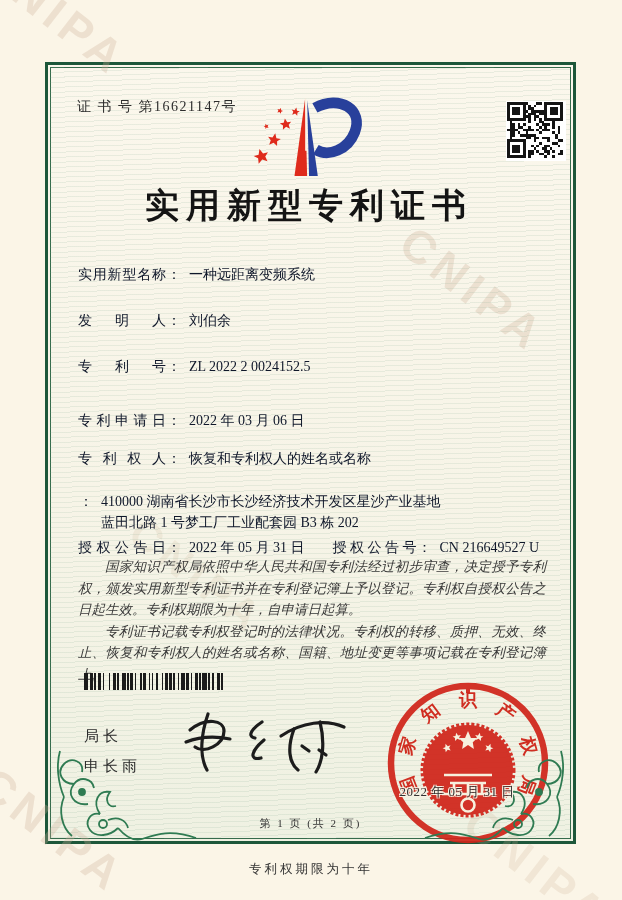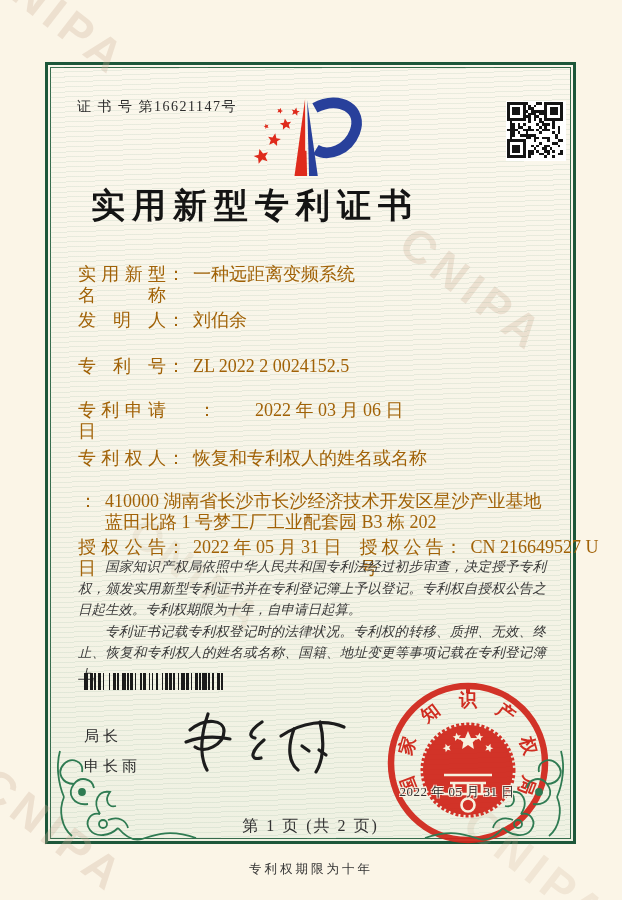--- a/index.html
+++ b/index.html
@@ -13,24 +13,24 @@
   .frame{position:absolute;left:45px;top:62px;width:531px;height:782px;z-index:0;
          border:3px solid #1d573a;box-sizing:border-box;background:linear-gradient(180deg,#fbf7ec 0%,#f7f4e7 55%,#eff1e2 100%);}
   .frame::after{content:"";position:absolute;inset:2px;border:1px solid #356b4c;}
   .guilloche{position:absolute;left:50px;top:67px;width:521px;height:772px;z-index:1;
          background:repeating-linear-gradient(178deg,rgba(120,165,138,0.14) 0 1px,rgba(120,165,138,0) 1px 5px);}
   .content{position:absolute;inset:0;z-index:2;border-radius:31px;}
   
   .cert-no{position:absolute;left:77px;top:98px;font-size:14px;letter-spacing:1.5px;color:#2c2c2c;}
   .logo{position:absolute;left:243px;top:92px;width:136px;height:93px;}
   .qr{position:absolute;left:506px;top:101px;width:58px;height:58px;background:#fff;padding:1px;}
-  .title{position:absolute;left:45px;top:183px;width:528px;text-align:left;
-         font-size:34px;font-weight:bold;letter-spacing:7px;color:#141414;padding-left:46px;}
-  
-  .row{position:absolute;left:78px;font-size:18px;color:#a16207;display:flex;line-height:21px;}
+  .title{position:absolute;left:45px;top:183px;width:528px;text-align:center;
+         font-size:34px;font-weight:bold;letter-spacing:7px;color:#141414;}
+  
+  .row{position:absolute;left:78px;font-size:14px;color:#0f172a;display:flex;line-height:21px;}
   .flabel{display:inline-block;width:88px;text-align:justify;text-align-last:justify;}
   .flabel2{display:inline-block;width:84px;text-align:justify;text-align-last:justify;}
   .fcolon{padding:0 8px 0 1px;}
   .fvalue span{display:block;}
   .grp{display:flex;}
   
   .paras{position:absolute;left:78px;top:556px;width:468px;font-size:13.5px;line-height:21.5px;
          color:#383838;text-align:justify;font-style:italic;}
   .paras p{margin:0;text-indent:2em;}
   
@@ -54,21 +54,21 @@
   .seal-char:nth-of-type(7){transform:translate(-50%,-50%) rotate(111deg) translateY(-63px);}
   .seal-date{position:absolute;left:382px;top:783px;width:150px;text-align:center;z-index:3;
              font-size:13px;color:#333;letter-spacing:.5px;
              text-shadow:-1px -1px 0 #f8f2e4,1px -1px 0 #f8f2e4,-1px 1px 0 #f8f2e4,1px 1px 0 #f8f2e4;}
   
   .orn{position:absolute;width:150px;height:106px;}
   .orn.left{left:48px;top:739px;}
   .orn.right{left:423px;top:739px;transform:scaleX(-1);}
   
   .page-no{position:absolute;left:45px;top:816px;width:531px;text-align:center;
-           font-size:16px;letter-spacing:2px;color:#333;}
+           font-size:11px;letter-spacing:2px;color:#333;}
   .note{position:absolute;left:0;top:861px;width:622px;text-align:center;
         font-size:12.5px;letter-spacing:3px;color:#333;}
 </style>
 </head>
 <body>
 
 <div class="page">
 
   <span class="wm" style="left:-30px;top:-14px;">CNIPA</span>
   <span class="wm" style="left:388px;top:262px;">CNIPA</span>
@@ -336,21 +336,21 @@
     <div class="row" style="top:310px;">
       <span class="flabel">发明人</span>
         <span class="fcolon">：</span>
       <span>刘伯余</span>
     </div>
     <div class="row" style="top:356px;">
       <span class="flabel">专利号</span>
         <span class="fcolon">：</span>
       <span>ZL 2022 2 0024152.5</span>
     </div>
-    <div class="row" style="top:400px;gap:31px;">
+    <div class="row" style="top:410px;">
       <span class="flabel">专利申请日</span>
         <span class="fcolon">：</span>
       <span>2022 年 03 月 06 日</span>
     </div>
     <div class="row" style="top:448px;">
       <span class="flabel">专利权人</span>
         <span class="fcolon">：</span>
       <span>恢复和专利权人的姓名或名称</span>
     </div>
     <div class="row" style="top:491px;">
@@ -359,21 +359,21 @@
         <span>410000 湖南省长沙市长沙经济技术开发区星沙产业基地</span>
         <span>蓝田北路 1 号梦工厂工业配套园 B3 栋 202</span>
       </div>
     </div>
     <div class="row" style="top:537px;">
       <span class="grp">
         <span class="flabel">授权公告日</span>
           <span class="fcolon">：</span>
         <span>2022 年 05 月 31 日</span>
       </span>
-      <span class="grp" style="margin-left:18px;">
+      <span class="grp" style="margin-left:28px;">
         <span class="flabel2">授权公告号</span>
           <span class="fcolon">：</span>
         <span>CN 216649527 U</span>
       </span>
     </div>
 
     <div class="paras">
       <p>国家知识产权局依照中华人民共和国专利法经过初步审查，决定授予专利权，颁发实用新型专利证书并在专利登记簿上予以登记。专利权自授权公告之日起生效。专利权期限为十年，自申请日起算。</p>
       <p>专利证书记载专利权登记时的法律状况。专利权的转移、质押、无效、终止、恢复和专利权人的姓名或名称、国籍、地址变更等事项记载在专利登记簿上。</p>
     </div>

